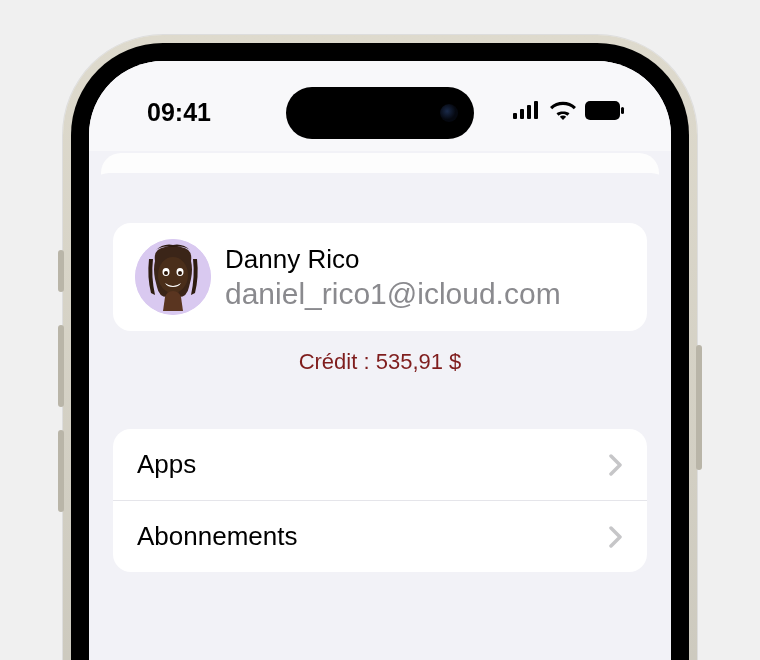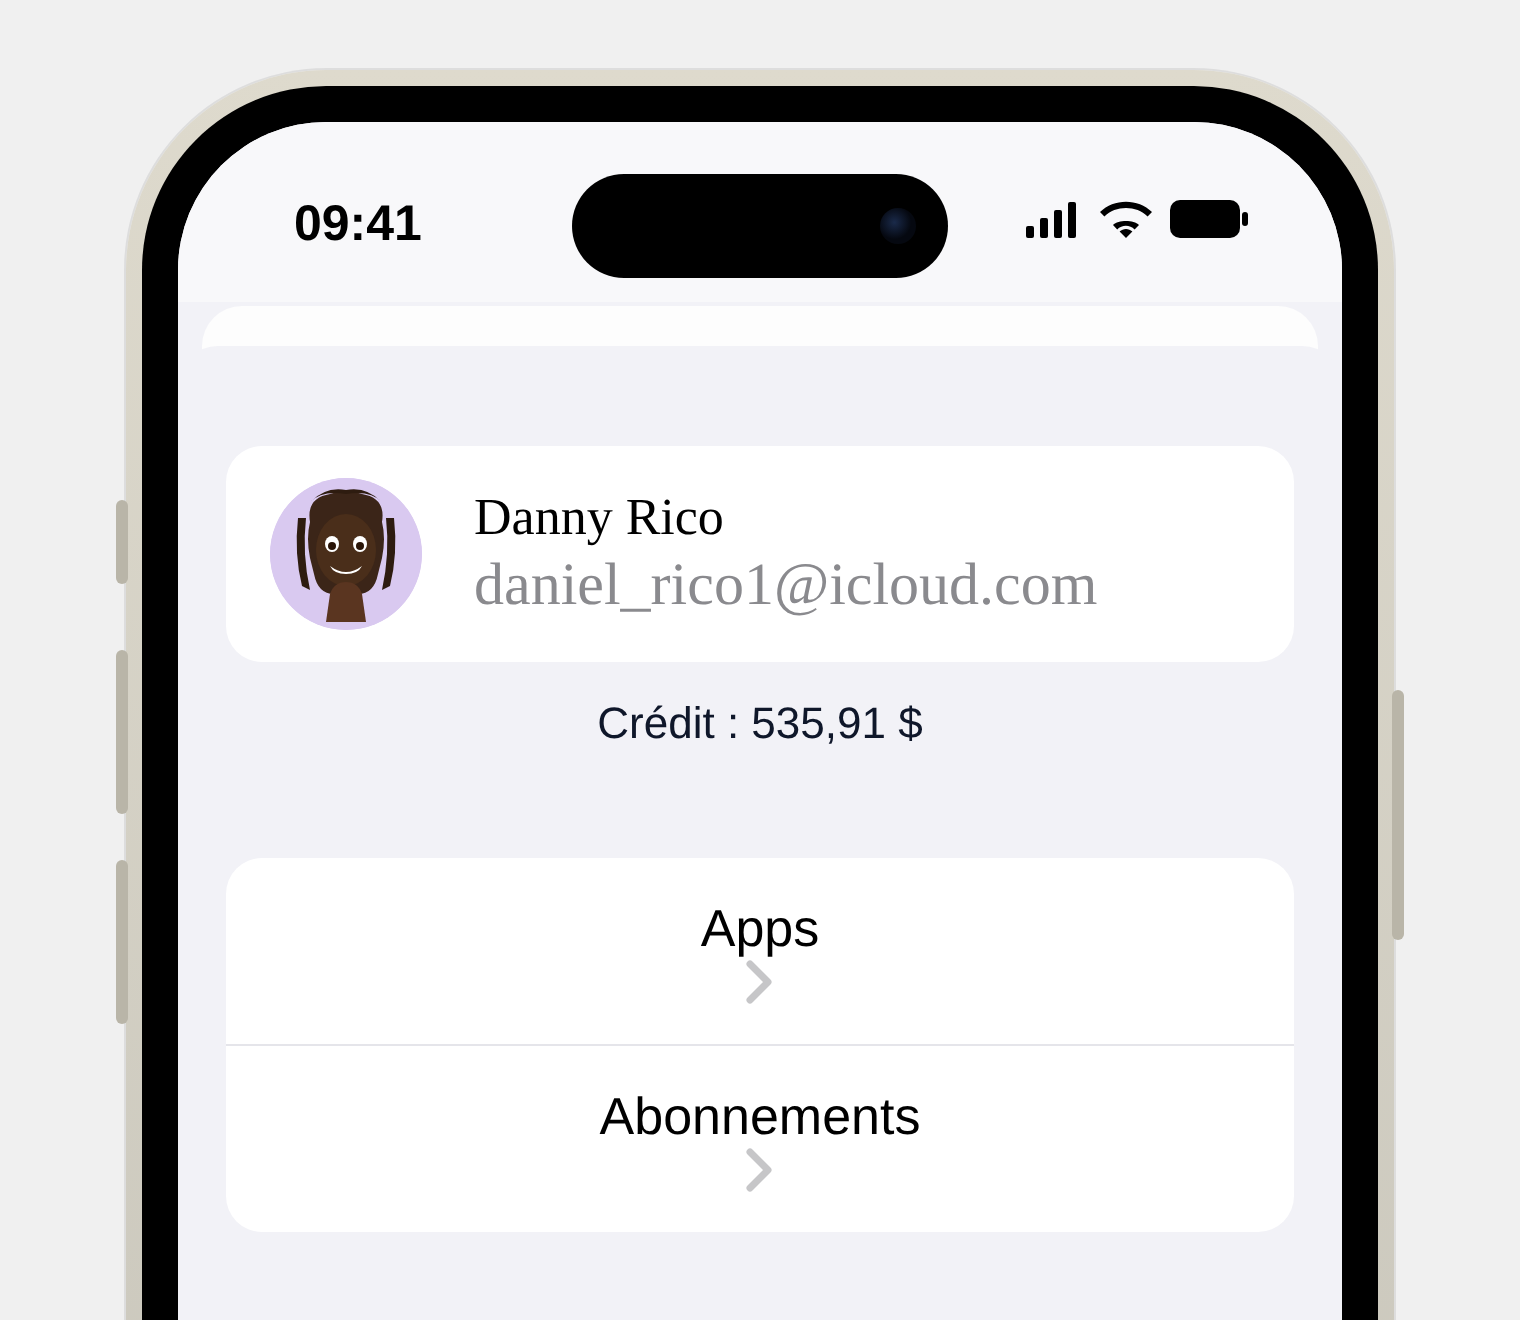--- a/index.html
+++ b/index.html
@@ -163,49 +163,48 @@
       border-radius: 50%;
       background: #d9c9f0;
       position: relative;
       flex-shrink: 0;
       overflow: hidden;
     }
     .memoji {
       position: absolute;
       inset: 0;
     }
-    .account-text { margin-left: 26px; font-family: Liberation Serif, serif; }
+    .account-text { margin-left: 14px; }
     .account-name {
       font-size: 26px;
       font-weight: 400;
       color: #000;
       margin-bottom: 2px;
     }
     .account-email {
       font-size: 30px;
       color: #8a8a8e;
     }
     .credit {
       text-align: center;
       margin-top: 18px;
       font-size: 22px;
-      color: #0f172a;
+      color: #7f1d1d;
     }
     .menu-card {
       margin-top: 54px;
     }
     .menu-item {
       display: flex;
       justify-content: space-between;
       align-items: center;
       padding: 20px 24px;
       font-size: 26px;
       color: #000;
       cursor: pointer;
-      flex-direction: column;
     }
     .menu-item:not(:last-child) {
       border-bottom: 1px solid #e5e5ea;
     }
     .chevron {
       color: #c6c6c8;
       display: flex;
       align-items: center;
     }
   </style>

